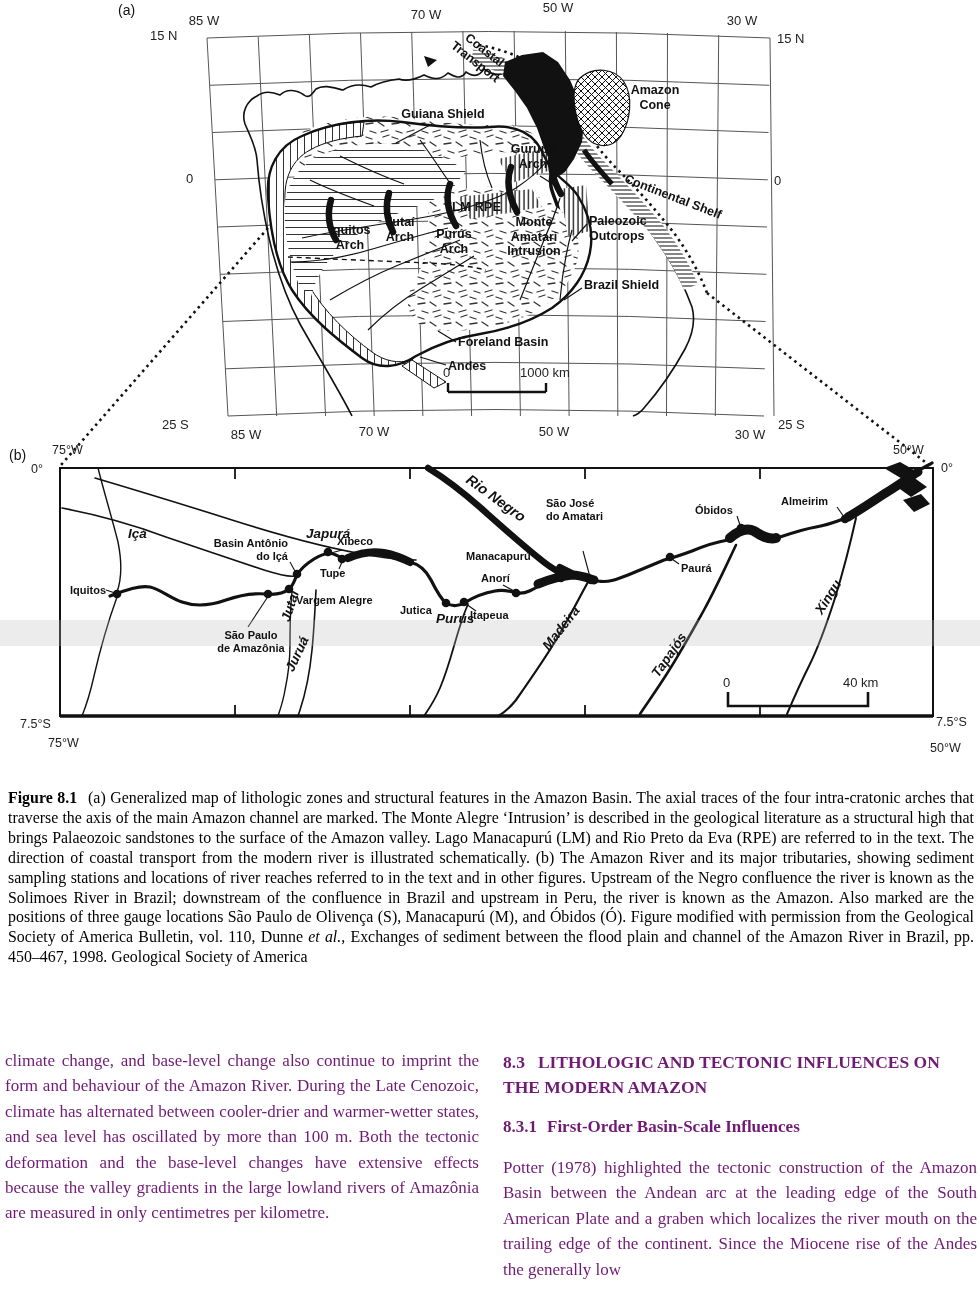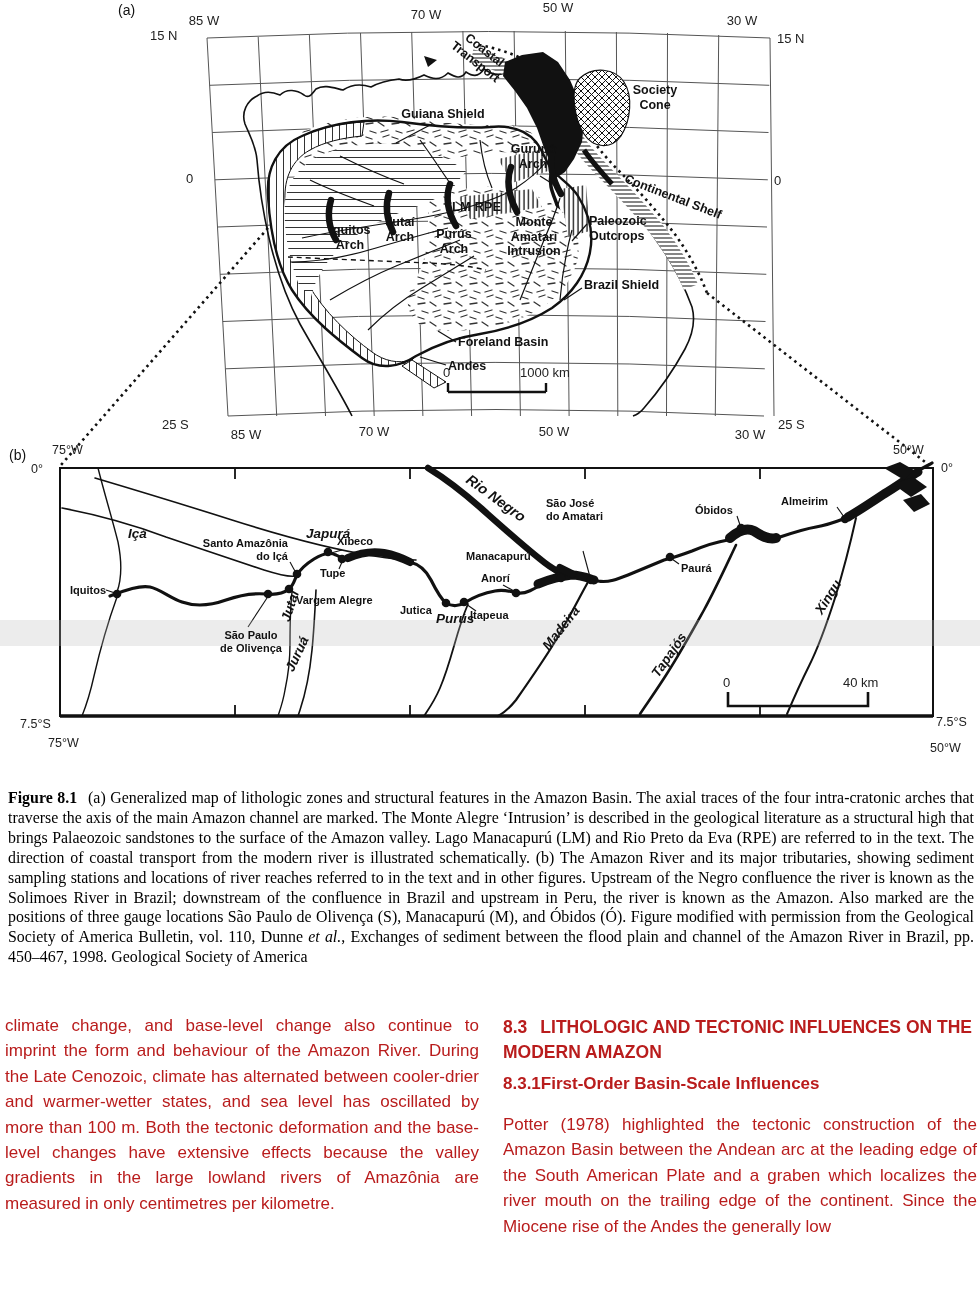--- a/index.html
+++ b/index.html
@@ -15,26 +15,26 @@
   .st{position:absolute;font-weight:bold;font-size:11px;line-height:1.2;color:#111;
       white-space:pre-line;}
   .riv{position:absolute;font-weight:bold;font-style:italic;font-size:13.5px;color:#111;
        white-space:nowrap;}
   .band{position:absolute;left:0;top:620px;width:980px;height:26px;
         background:rgba(185,185,185,0.28);}
   
   .cap{position:absolute;left:8px;top:788px;width:966px;font-family:"Liberation Serif",serif;
        font-size:15.9px;line-height:19.9px;text-align:justify;color:#000;}
   .cap b{margin-right:11px;}
-  .col{position:absolute;top:1013px;width:474px;font-family:Liberation Sans, sans-serif;
-       font-size:17px;line-height:25.4px;text-align:justify;color:#b91c1c;}
-  .h1{font-weight:bold;font-size:17.5px;line-height:24.5px;text-align:left;margin:2px 0 8px 0;}
+  .col{position:absolute;top:1048px;width:474px;font-family:Liberation Serif, serif;
+       font-size:17px;line-height:25.4px;text-align:justify;color:#701a75;}
+  .h1{font-weight:bold;font-size:17.5px;line-height:24.5px;text-align:left;margin:2px 0 16px 0;}
   .h1 .num{margin-right:13px;}
   .h2{font-weight:bold;font-size:17px;line-height:23px;text-align:left;margin:0 0 17px 0;}
-  .h2 .num{}
+  .h2 .num{margin-right:10px;}
 </style>
 </head>
 <body>
 
 <div class="page">
 
   <svg style="top:0" width="980" height="470" viewBox="0 0 980 470">
     <defs>
       <pattern id="pV" width="7" height="7" patternUnits="userSpaceOnUse">
         <rect width="7" height="7" fill="#fff"></rect>
@@ -278,21 +278,21 @@
   <div class="tick ctr" style="left:750px;top:427px">30 W</div>
   <div class="tick" style="left:150px;top:28px">15 N</div>
   <div class="tick" style="left:186px;top:171px">0</div>
   <div class="tick" style="left:162px;top:417px">25 S</div>
   <div class="tick" style="left:777px;top:31px">15 N</div>
   <div class="tick" style="left:774px;top:173px">0</div>
   <div class="tick" style="left:778px;top:417px">25 S</div>
 
   <div class="ml" style="left:480px;top:56px;transform:translate(-50%,-50%) rotate(38deg);text-align:center">Coastal
 Transport</div>
-  <div class="ml ctr" style="left:655px;top:83px">Society
+  <div class="ml ctr" style="left:655px;top:83px">Amazon
 Cone</div>
   <div class="ml ctr" style="left:443px;top:107px">Guiana Shield</div>
   <div class="ml ctr" style="left:533px;top:142px">Gurupá
 Arch</div>
   <div class="ml" style="left:452px;top:199px;font-size:13px">LM RPE</div>
   <div class="ml ctr" style="left:350px;top:223px">Iquitos
 Arch</div>
   <div class="ml ctr" style="left:400px;top:215px">Jutaí
 Arch</div>
   <div class="ml ctr" style="left:454px;top:227px">Purús
@@ -323,24 +323,24 @@
   <div class="riv" style="left:306px;top:526px">Japurá</div>
   <div class="riv" style="left:128px;top:526px">Içá</div>
   <div class="riv" style="left:290px;top:606px;transform:translate(-50%,-50%) rotate(-72deg)">Jutaí</div>
   <div class="riv" style="left:297px;top:654px;transform:translate(-50%,-50%) rotate(-65deg)">Juruá</div>
   <div class="riv" style="left:436px;top:611px">Purús</div>
   <div class="riv" style="left:561px;top:628px;transform:translate(-50%,-50%) rotate(-52deg)">Madeira</div>
   <div class="riv" style="left:669px;top:655px;transform:translate(-50%,-50%) rotate(-55deg)">Tapajós</div>
   <div class="riv" style="left:828px;top:597px;transform:translate(-50%,-50%) rotate(-58deg)">Xingu</div>
 
   <div class="st" style="left:70px;top:584px">Iquitos</div>
-  <div class="st" style="left:176px;top:537px;width:112px;text-align:right">Santo Amazônia
+  <div class="st" style="left:176px;top:537px;width:112px;text-align:right">Basin Antônio
 do Içá</div>
   <div class="st" style="left:205px;top:629px;width:92px;text-align:center">São Paulo
-de Olivença</div>
+de Amazônia</div>
   <div class="st" style="left:296px;top:594px">Vargem Alegre</div>
   <div class="st" style="left:320px;top:567px">Tupe</div>
   <div class="st" style="left:337px;top:535px">Xibeco</div>
   <div class="st" style="left:400px;top:604px">Jutica</div>
   <div class="st" style="left:470px;top:609px">Itapeua</div>
   <div class="st" style="left:481px;top:572px">Anorí</div>
   <div class="st" style="left:466px;top:550px">Manacapurú</div>
   <div class="st" style="left:546px;top:497px">São José
 do Amatari</div>
   <div class="st" style="left:681px;top:562px">Paurá</div>

